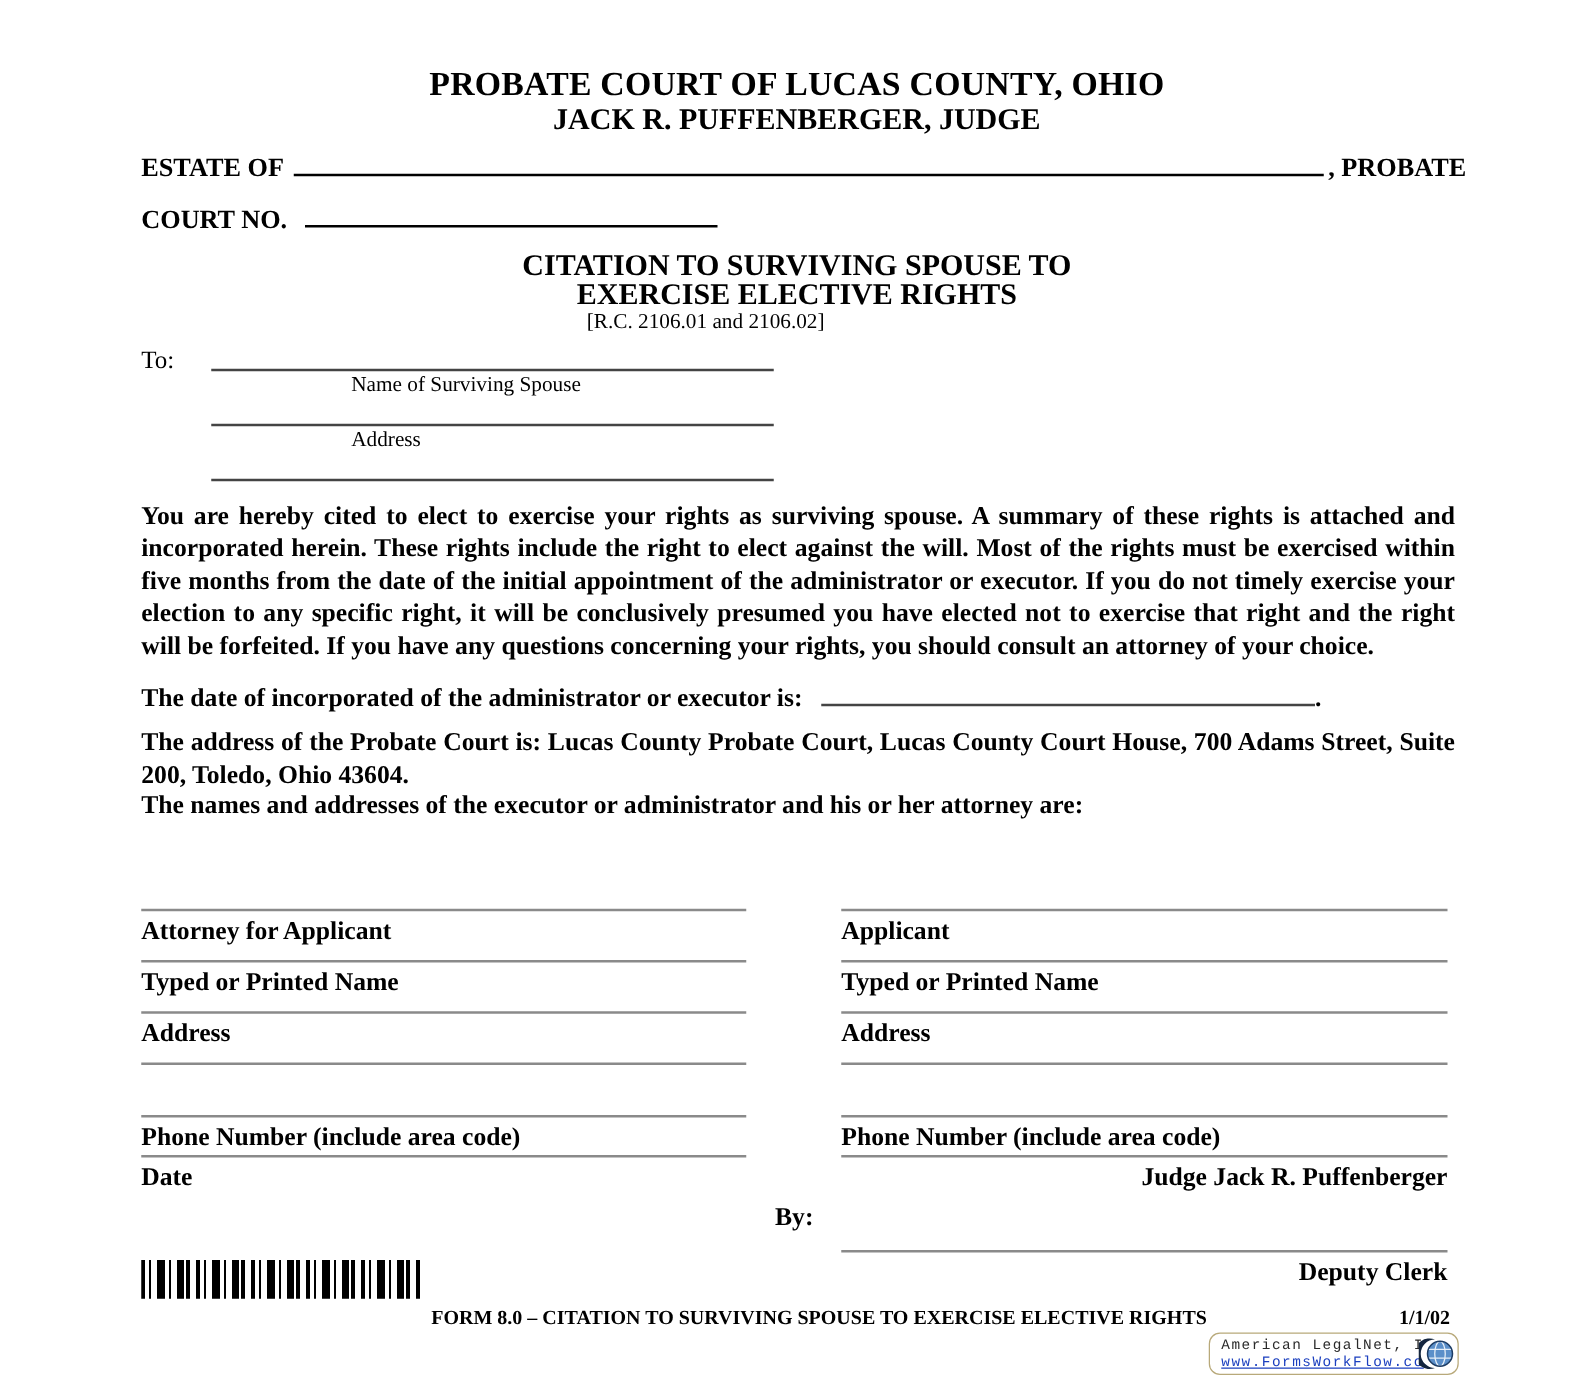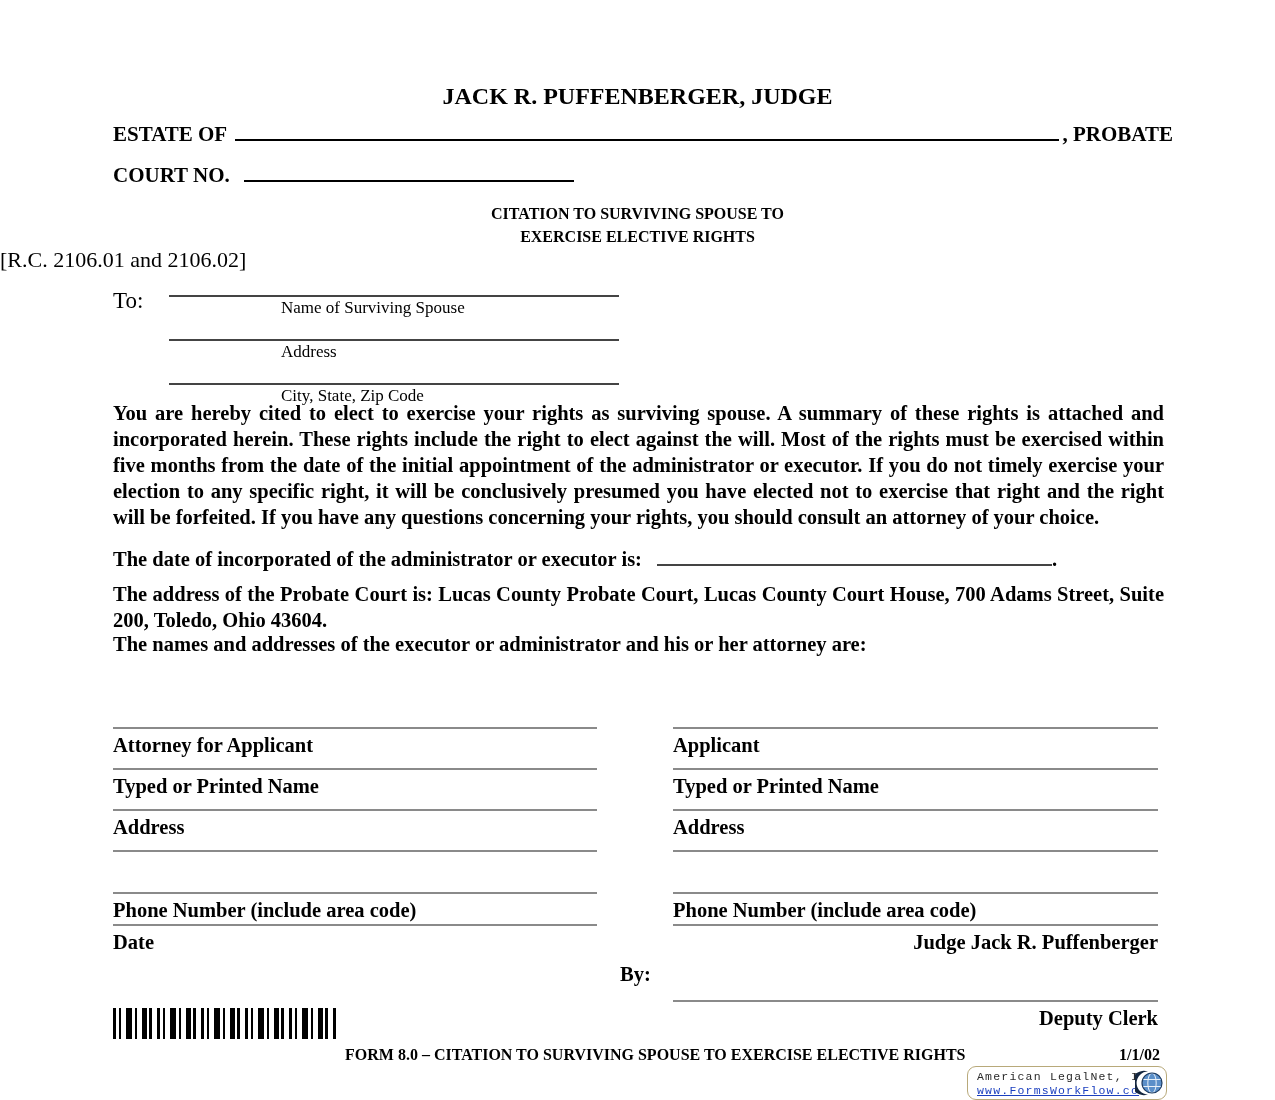--- a/index.html
+++ b/index.html
@@ -75,38 +75,39 @@
   }
 
   
   .form-title {
     position: absolute;
     left: 0;
     top: 202px;
     width: 1275px;
     text-align: center;
     font-weight: bold;
-    font-size: 16px;
+    font-size: 24px;
     line-height: 23px;
   }
   .form-title .l2 { display: block; margin-top: 0px; }
   .rc-cite {
     position: absolute;
     left: 0;
     top: 247px;
     width: 1129px;
-    font-size: 22px;
+    text-align: center;
+    font-size: 17px;
   }
 
   
   .to-label {
     position: absolute;
     left: 113px;
-    top: 288px;
-    font-size: 23px;
+    top: 277px;
+    font-size: 20px;
   }
   .to-block {
     position: absolute;
     left: 169px;
     top: 277px;
     width: 450px;
   }
   .to-line {
     border-bottom: 2px solid #444;
     height: 18px;
@@ -254,20 +255,21 @@
     top: 1px;
     width: 30px;
     height: 30px;
   }
 </style>
 </head>
 <body>
 
 <div class="page">
 
+  <div class="court-title">PROBATE COURT OF LUCAS COUNTY, OHIO</div>
   <div class="judge-title">JACK R. PUFFENBERGER, JUDGE</div>
 
   <div class="estate-row">
     <span>ESTATE OF</span>
     <span class="rule"></span>
     <span>, PROBATE</span>
   </div>
 
   <div class="case-row">
     <span>COURT NO.</span>
@@ -280,21 +282,20 @@
   </div>
   <div class="rc-cite">[R.C. 2106.01 and 2106.02]</div>
 
   <div class="to-label">To:</div>
   <div class="to-block">
     <div class="to-line"></div>
     <div class="to-cap">Name of Surviving Spouse</div>
     <div class="to-line"></div>
     <div class="to-cap">Address</div>
     <div class="to-line"></div>
-    <div class="to-cap">City, State, Zip Code</div>
   </div>
 
   <div class="body-para" id="p-main">You are hereby cited to elect to exercise your rights as surviving spouse. A summary of these rights is attached and incorporated herein. These rights include the right to elect against the will. Most of the rights must be exercised within five months from the date of the initial appointment of the administrator or executor. If you do not timely exercise your election to any specific right, it will be conclusively presumed you have elected not to exercise that right and the right will be forfeited. If you have any questions concerning your rights, you should consult an attorney of your choice.</div>
 
   <div class="body-para" id="p-date">
     <span>The date of incorporated of the administrator or executor is:</span>
     <span class="inline-rule" style="width:395px;margin-left:10px;"></span><span>.</span>
   </div>
 
   <div class="body-para" id="p-addr">The address of the Probate Court is: Lucas County Probate Court, Lucas County Court House, 700 Adams Street, Suite 200, Toledo, Ohio 43604.</div>

